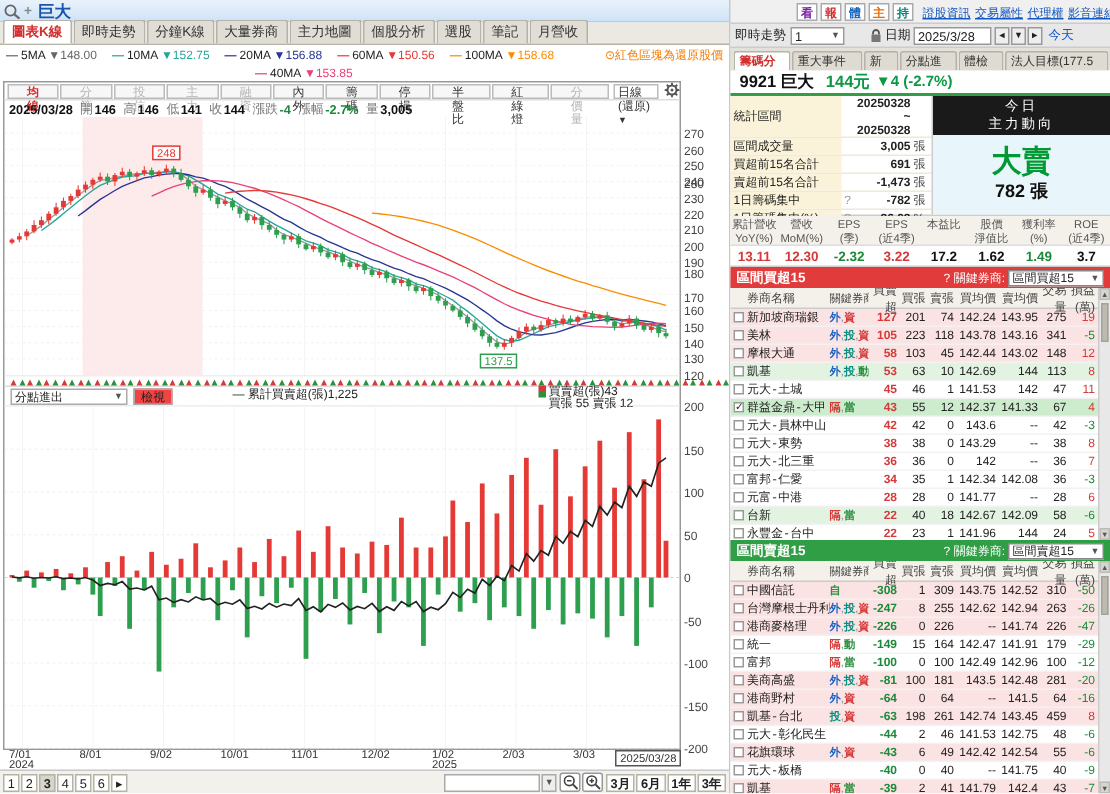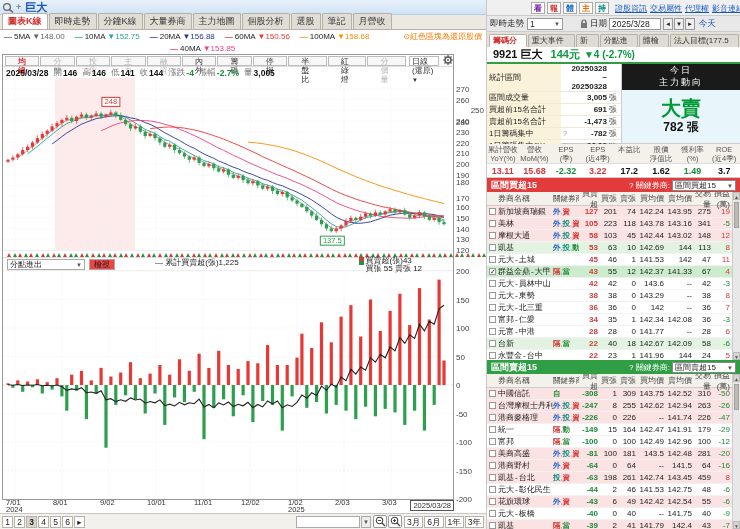--- a/index.html
+++ b/index.html
@@ -641,21 +641,21 @@
         <span class="xtick" style="left: 286px;">1/02
 2025</span>
         <span class="xtick" style="left: 333px;">2/03</span>
         <span class="xtick" style="left: 380px;">3/03</span>
         <span class="xend">2025/03/28</span>
       </div>
     <div id="price-axis">
         <span class="axislab" style="top: 74px; margin-top: 44px;">280</span>
         <span class="axislab" style="top: 84.75px;">270</span>
         <span class="axislab" style="top: 95.5px;">260</span>
-        <span class="axislab" style="top: 106.25px; text-align: right;">250</span>
+        <span class="axislab" style="top: 106.25px;">250</span>
         <span class="axislab" style="top: 117px;">240</span>
         <span class="axislab" style="top: 127.75px;">230</span>
         <span class="axislab" style="top: 138.5px;">220</span>
         <span class="axislab" style="top: 149.25px;">210</span>
         <span class="axislab" style="top: 160px;">200</span>
         <span class="axislab" style="top: 170.75px;">190</span>
         <span class="axislab" style="top: 178px;">180</span>
         <span class="axislab" style="top: 194px;">170</span>
         <span class="axislab" style="top: 203px;">160</span>
         <span class="axislab" style="top: 213.75px;">150</span>
@@ -694,21 +694,21 @@
             </svg>
         </div>
         <div class="zoombtn">
           <svg width="11" height="11" viewBox="0 0 11 11">
               <circle cx="4.5" cy="4.5" r="3.2" fill="none" stroke="#444" stroke-width="1.1"></circle>
               <line x1="7" y1="7" x2="10" y2="10" stroke="#444" stroke-width="1.2"></line>
               <line x1="3" y1="4.5" x2="6" y2="4.5" stroke="#444" stroke-width="1"></line>
               <line x1="4.5" y1="3" x2="4.5" y2="6" stroke="#444" stroke-width="1"></line>
             </svg>
         </div>
-        <div id="period-btns" style="display:flex;">
+        <div id="period-btns" style="display:flex;font-weight:bold;">
             <span class="pbtn">3月</span>
             <span class="pbtn">6月</span>
             <span class="pbtn">1年</span>
             <span class="pbtn">3年</span>
           </div>
       </div>
     </div>
   </div>
 
   <div class="right">
@@ -823,21 +823,21 @@
           <span class="fh">營收<br>MoM(%)</span>
           <span class="fh">EPS<br>(季)</span>
           <span class="fh">EPS<br>(近4季)</span>
           <span class="fh">本益比</span>
           <span class="fh">股價<br>淨值比</span>
           <span class="fh">獲利率<br>(%)</span>
           <span class="fh">ROE<br>(近4季)</span>
         </div>
       <div class="fundvals" id="fund-vals">
           <span class="fv cred">13.11</span>
-          <span class="fv cred">15.68</span>
+          <span class="fv cred">12.30</span>
           <span class="fv cgreen">-2.32</span>
           <span class="fv cred">3.22</span>
           <span class="fv cblack">17.2</span>
           <span class="fv cblack">1.62</span>
           <span class="fv cgreen">1.49</span>
           <span class="fv cblack">3.7</span>
         </div>
     </div>
     <div class="secbar red">
       <span class="t">區間買超15</span>

